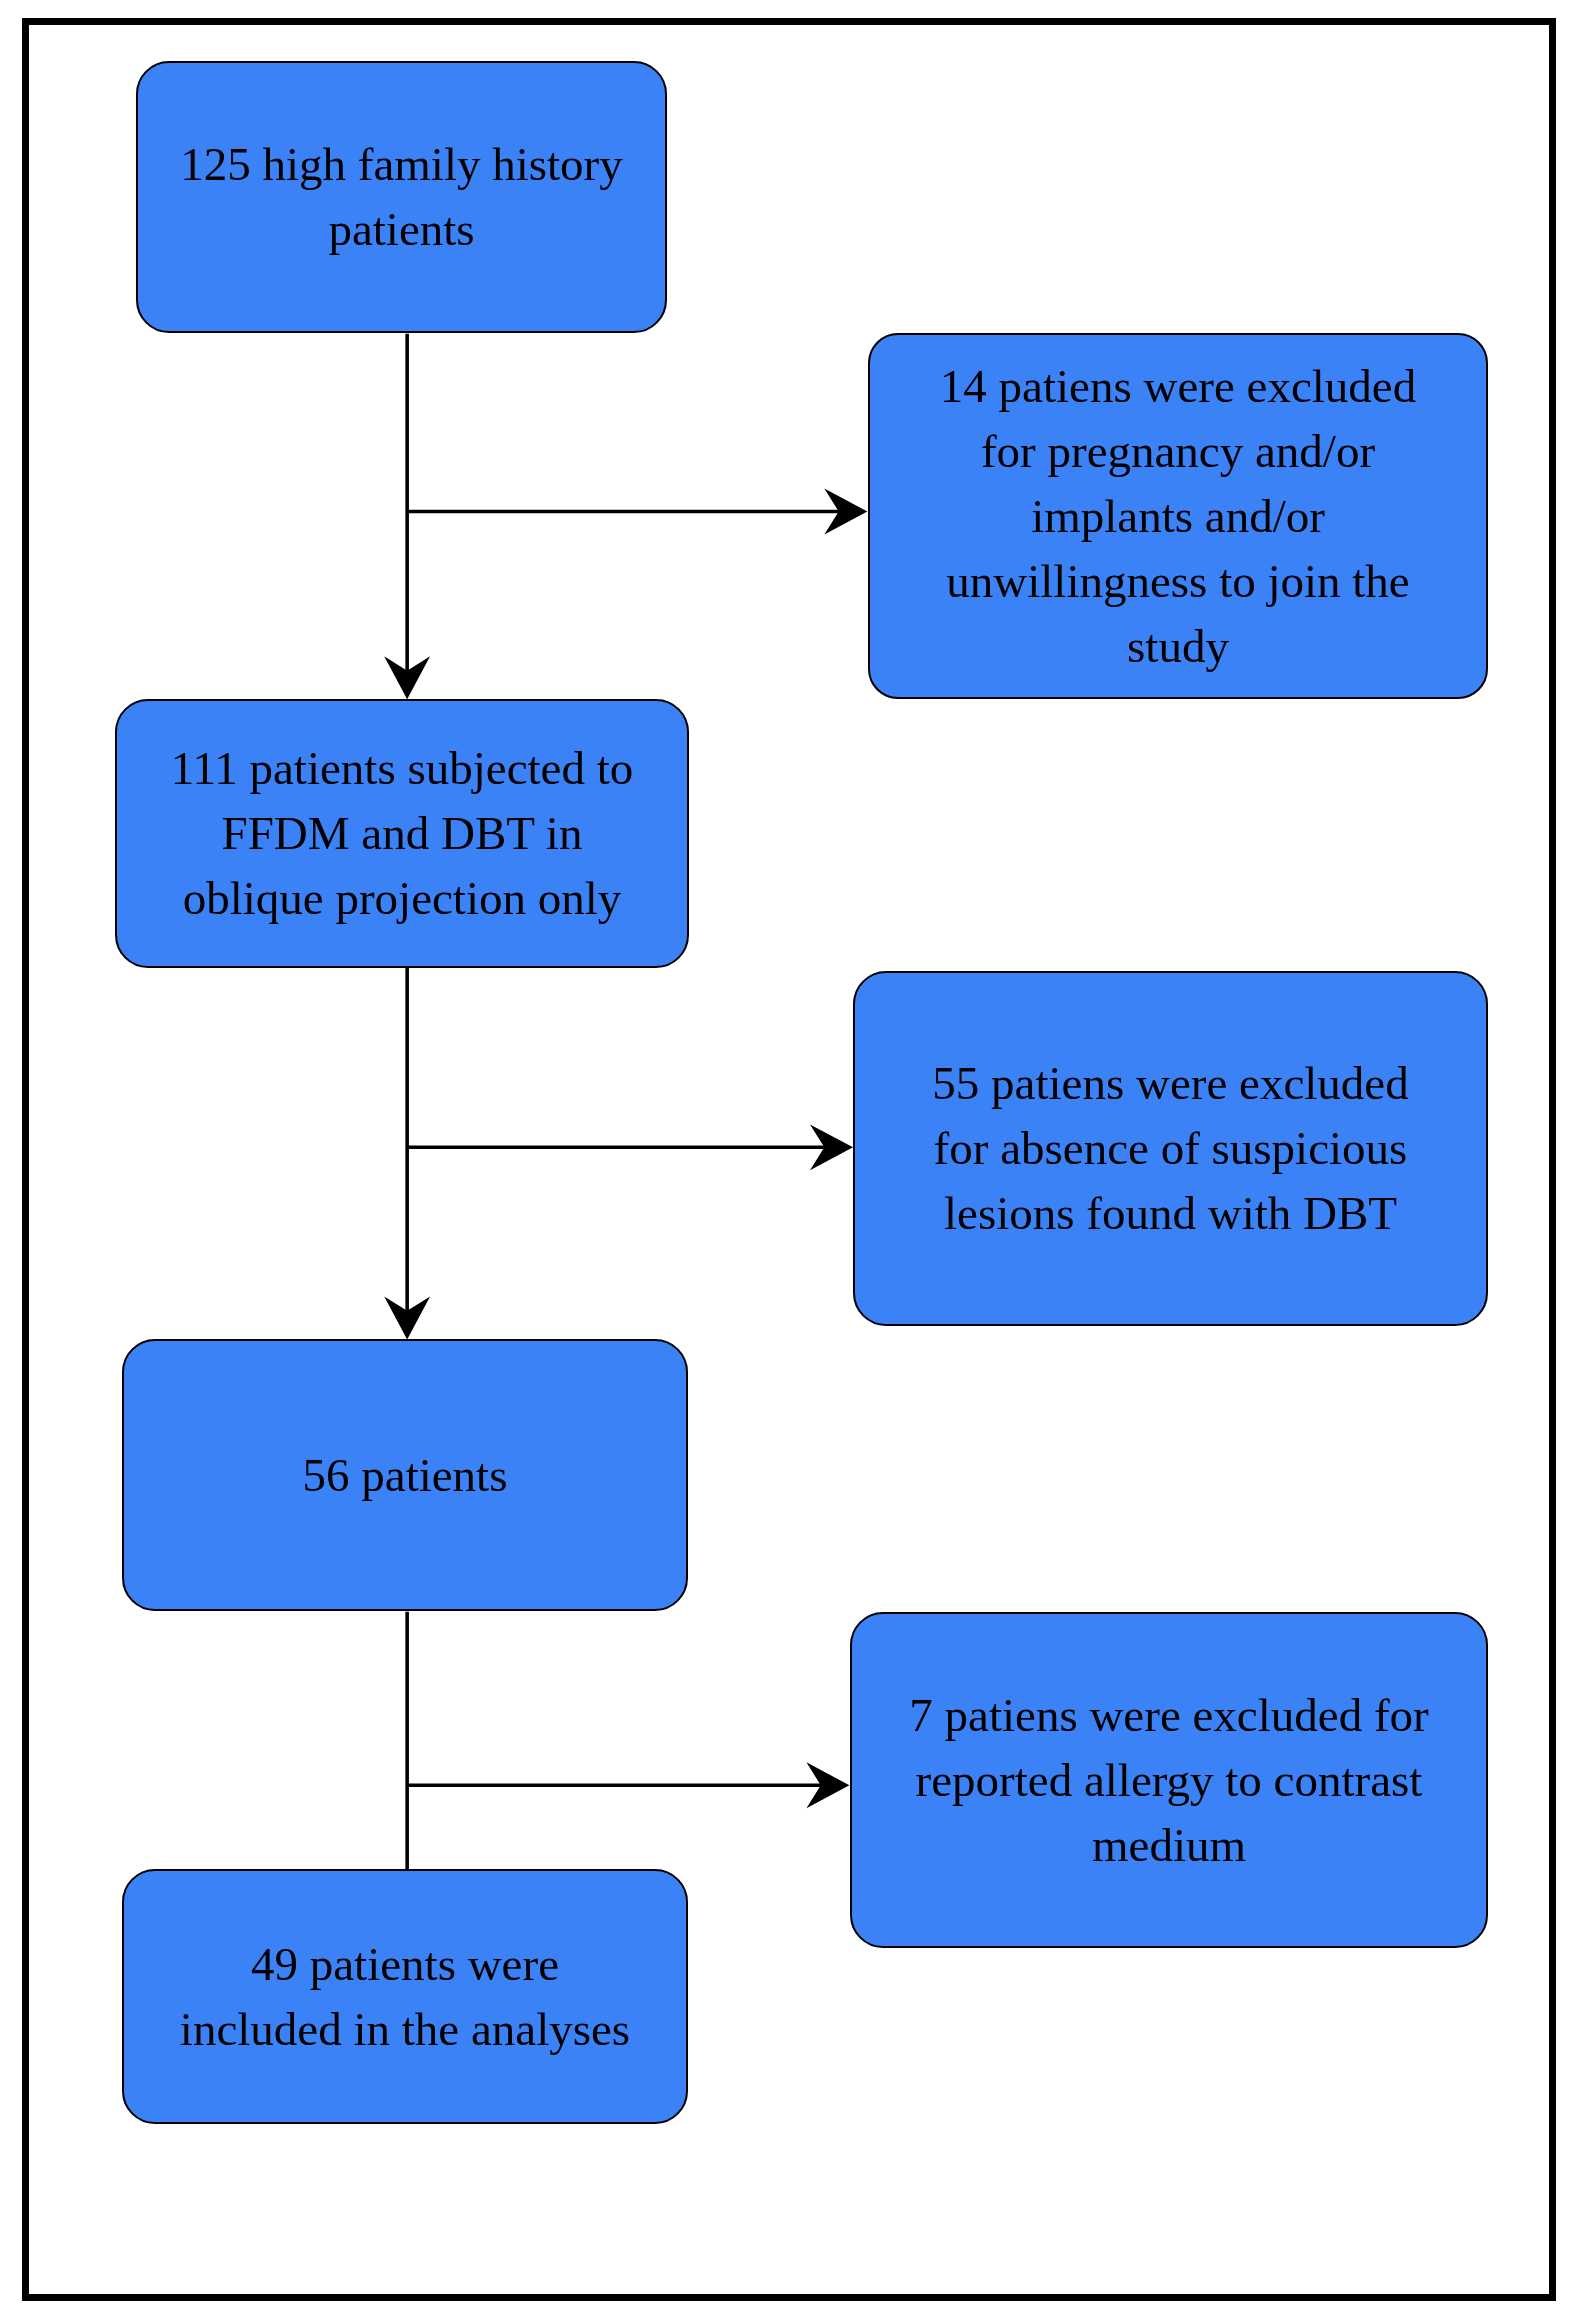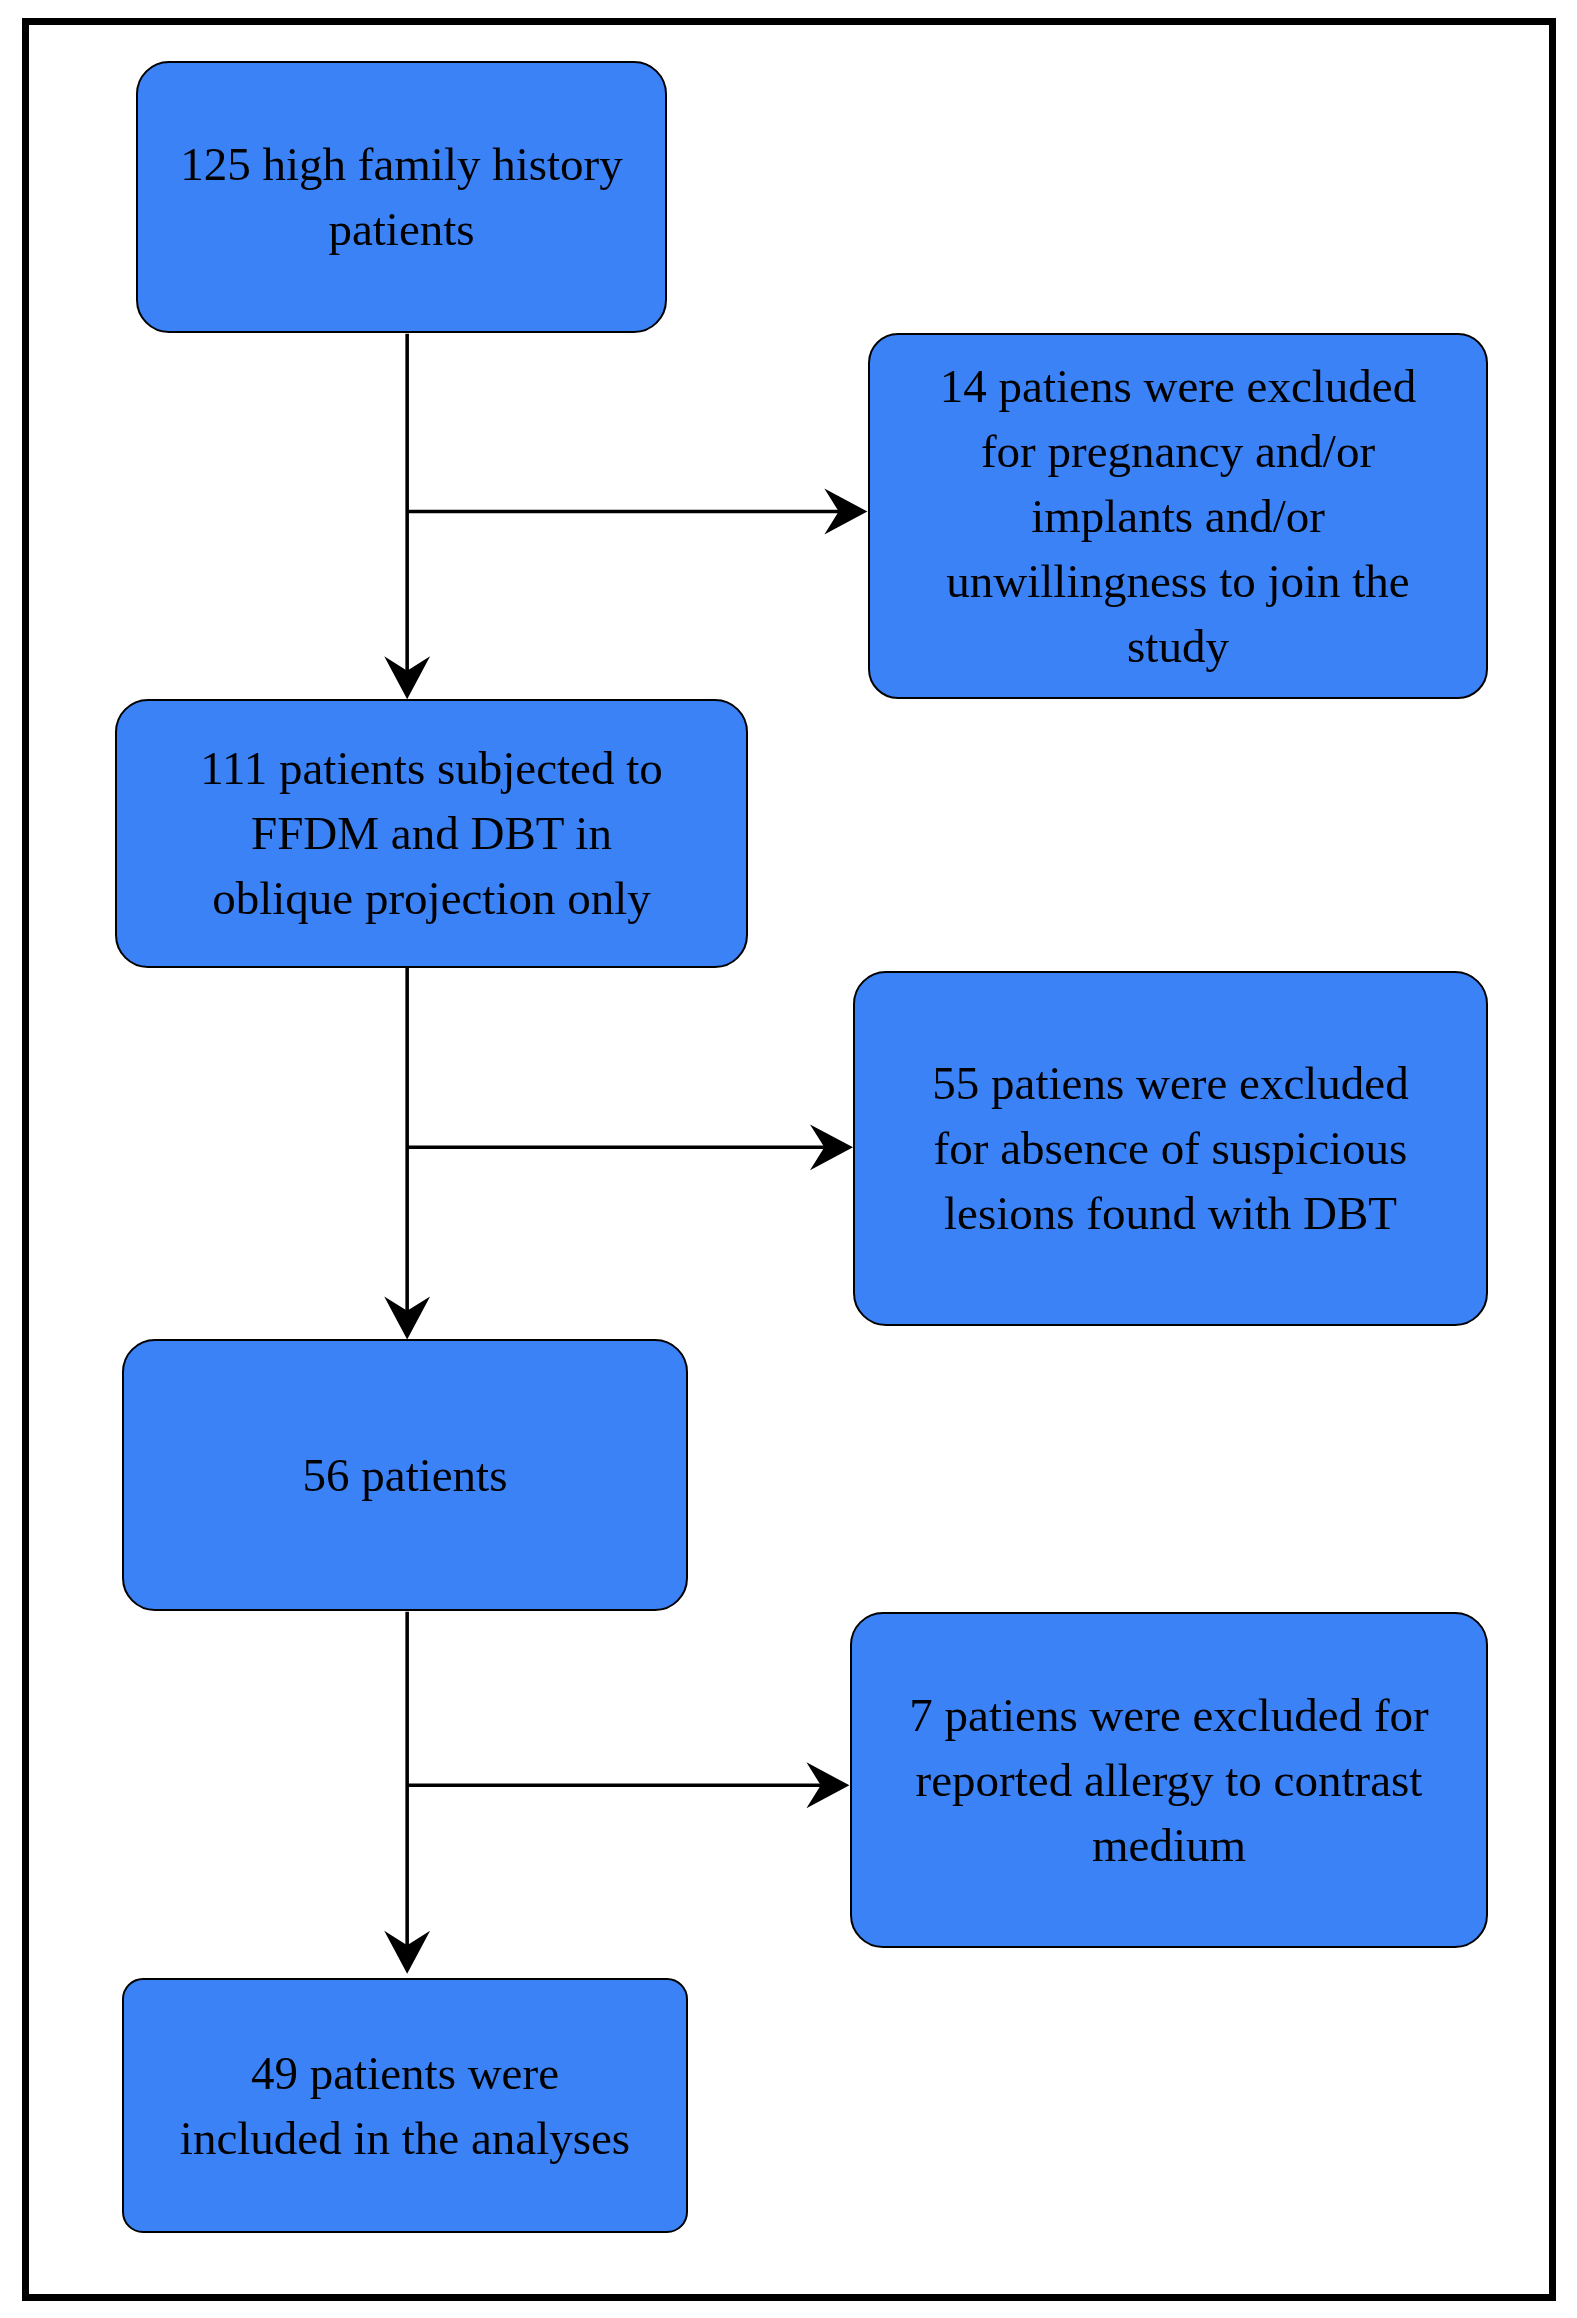--- a/index.html
+++ b/index.html
@@ -43,25 +43,25 @@
     left: 0; top: 0;
     width: 1577px; height: 2319px;
     z-index: 1;
   }
   svg.connectors line { stroke: #000000; stroke-width: 5px; }
   svg.connectors path { fill: #000000; stroke: none; }
 
   
   #box-cohort-125  { left: 136px;  top: 61px;   width: 531px; height: 272px; }
   #box-excluded-14 { left: 868px; top: 333px;  width: 620px; height: 366px; border-radius: 30px; }
-  #box-cohort-111  { left: 115px;  top: 699px;  width: 633px; height: 269px; }
+  #box-cohort-111  { left: 115px;  top: 699px;  width: 574px; height: 269px; }
   #box-excluded-55 { left: 853px; top: 971px; width: 635px; height: 355px; }
   #box-cohort-56   { left: 122px;  top: 1339px; width: 566px; height: 272px; align-items: center; }
   #box-excluded-7  { left: 850px; top: 1612px; width: 638px; height: 336px; }
-  #box-included-49 { left: 122px;  top: 1978px; width: 566px; height: 255px; border-radius: 21px; }
+  #box-included-49 { left: 122px;  top: 1869px; width: 566px; height: 255px; }
 </style>
 </head>
 <body>
 
 <div class="figure">
 
   <div class="frame"></div>
 
   <svg class="connectors" viewBox="0 0 2200 3234">
 

